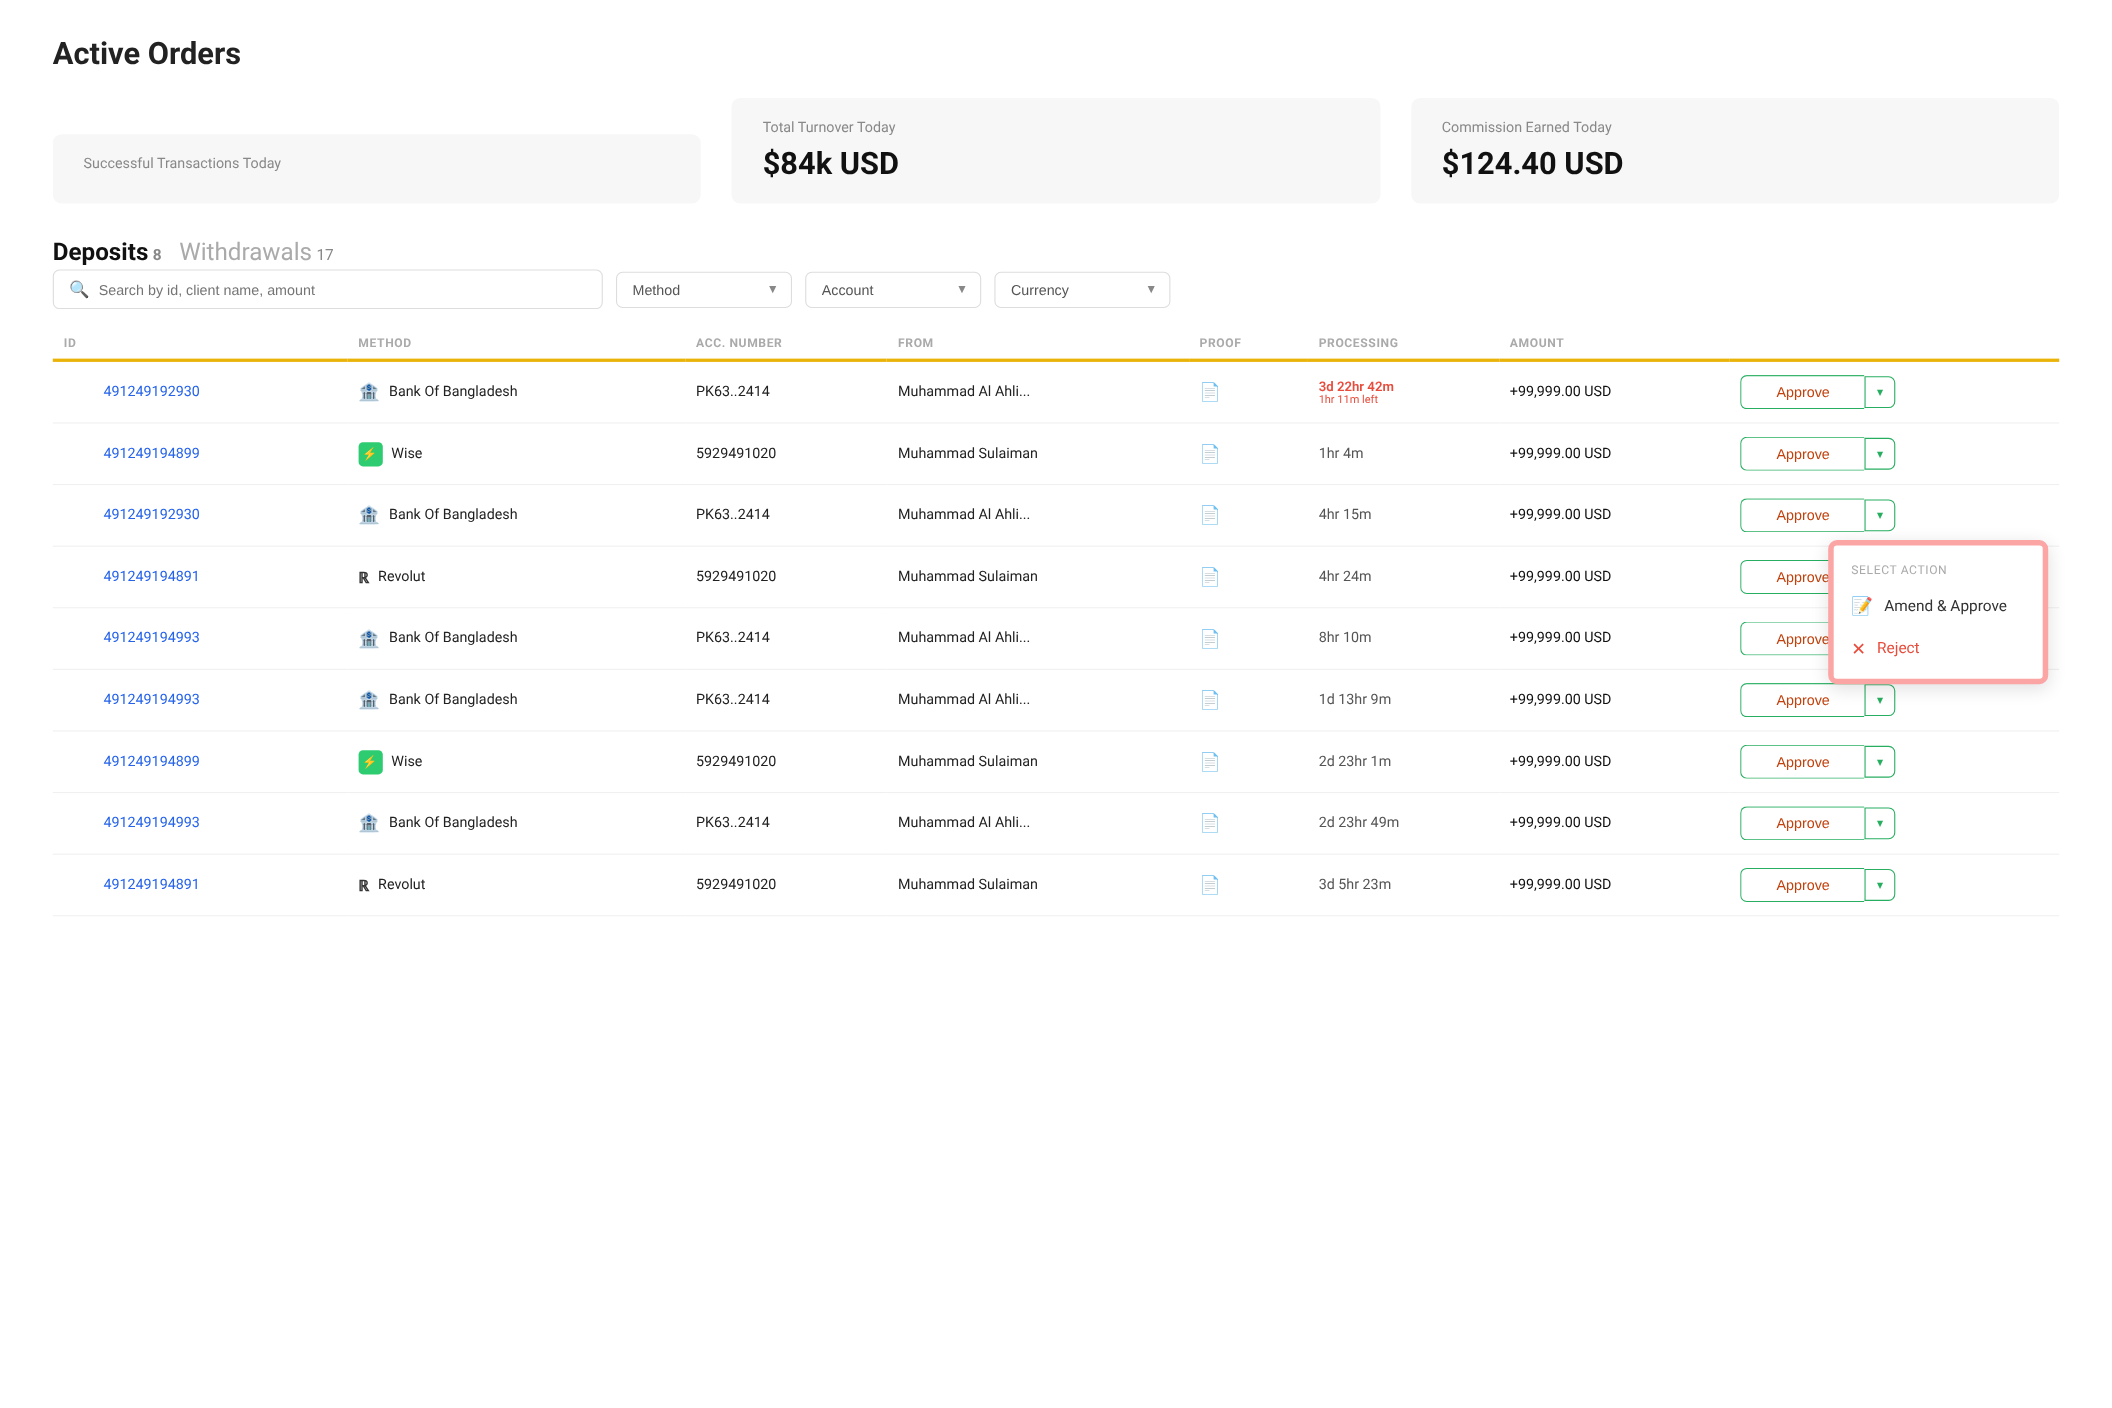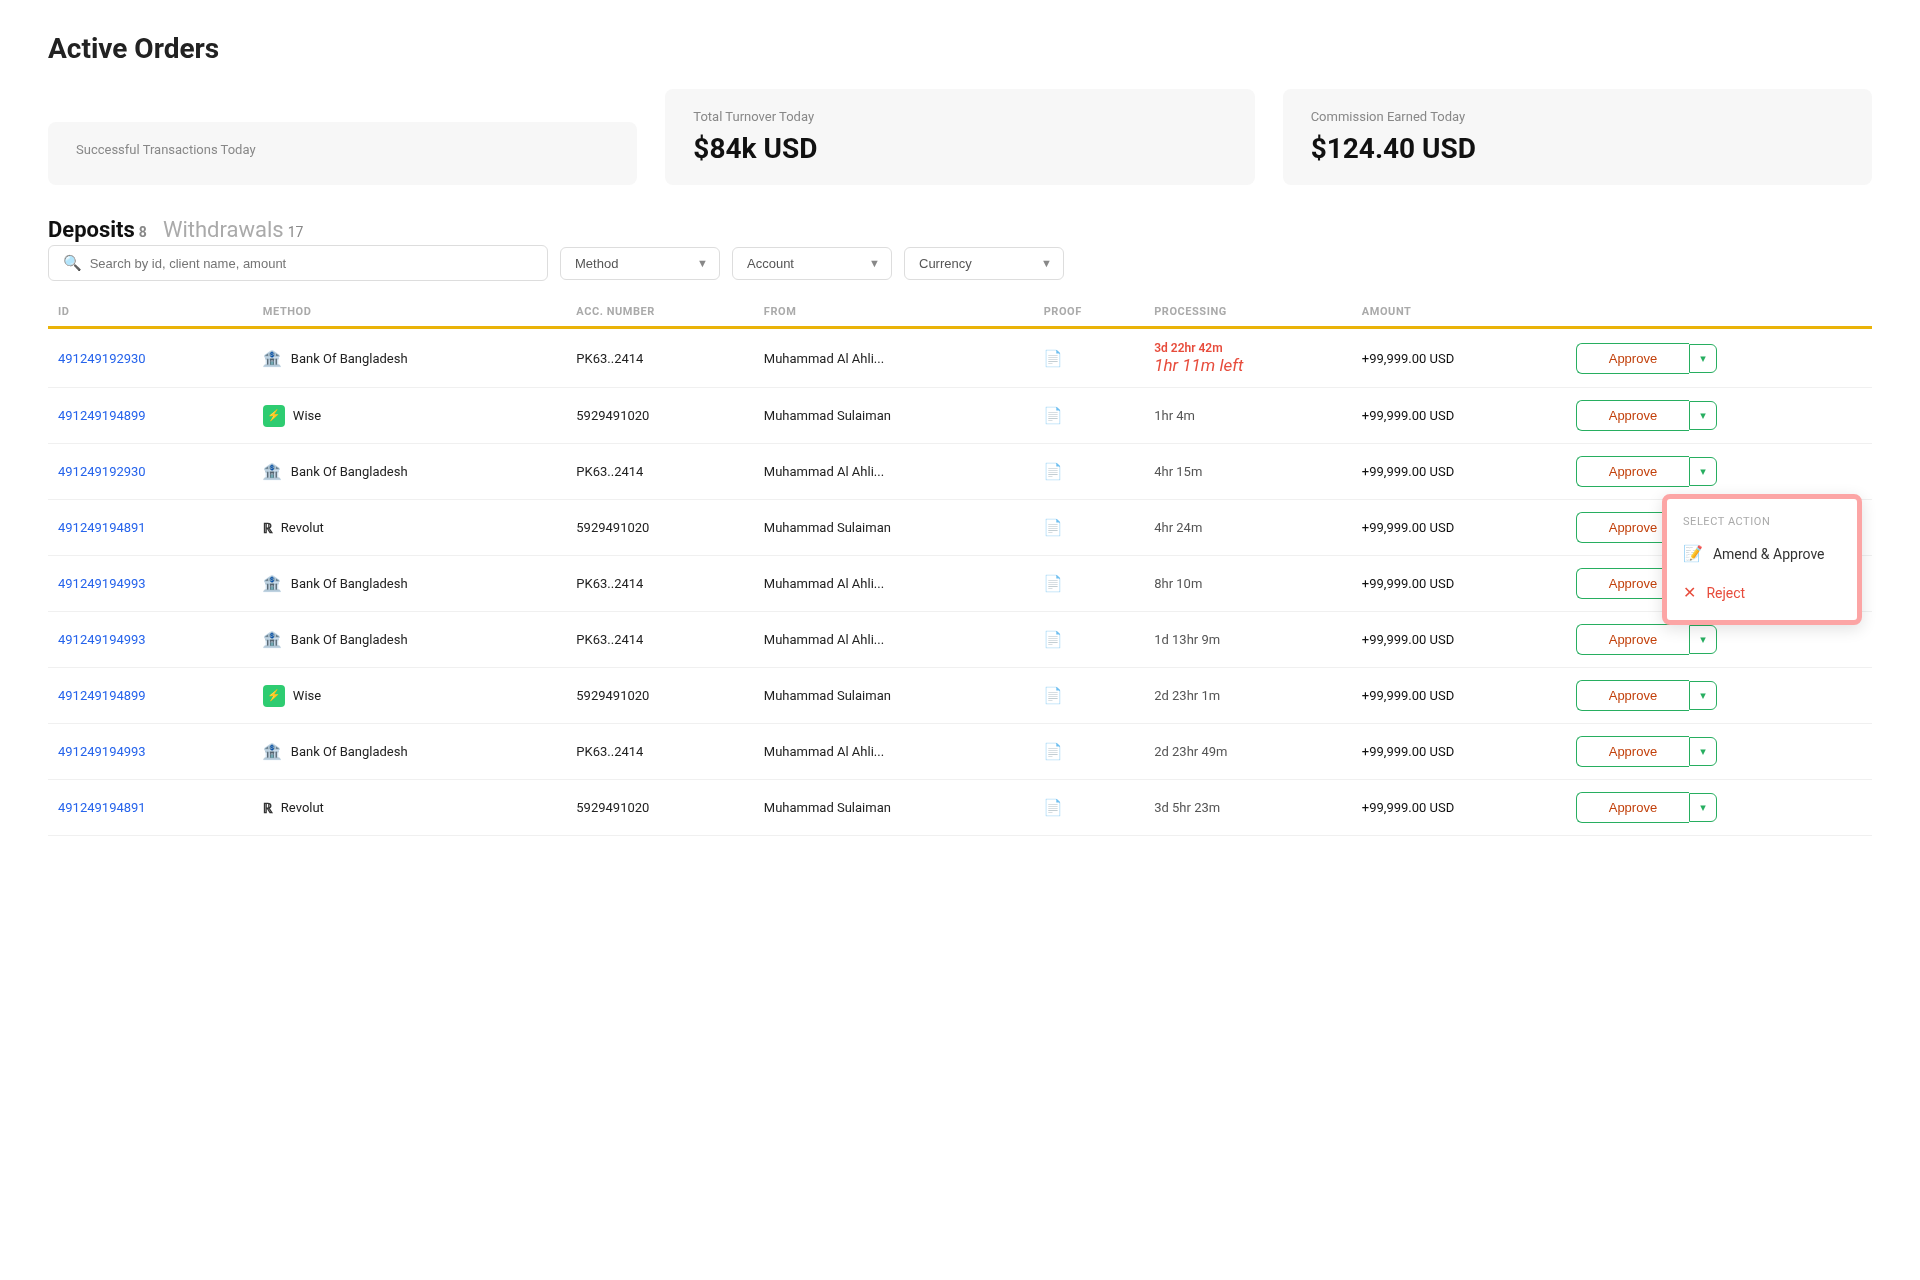--- a/index.html
+++ b/index.html
@@ -17,28 +17,28 @@
     .filters-row { display: flex; align-items: center; gap: 12px; margin-bottom: 16px; }
     .search-box { display: flex; align-items: center; gap: 8px; border: 1px solid #ddd; border-radius: 6px; padding: 8px 14px; flex: 1; max-width: 500px; background: #fff; }
     .search-box input { border: none; outline: none; font-size: 13px; color: #888; width: 100%; background: transparent; }
     .search-icon { color: #aaa; font-size: 15px; }
     .select-wrapper { position: relative; display: inline-block; }
     .select-wrapper select { border: 1px solid #ddd; border-radius: 6px; padding: 8px 36px 8px 14px; font-size: 13px; color: #555; background: #fff; appearance: none; -webkit-appearance: none; cursor: pointer; min-width: 160px; }
     .select-arrow { position: absolute; right: 12px; top: 50%; transform: translateY(-50%); pointer-events: none; color: #888; font-size: 11px; }
     .table { width: 100%; border-collapse: collapse; }
     .table th { font-size: 11px; font-weight: 700; color: #aaa; text-transform: uppercase; letter-spacing: 0.05em; padding: 8px 10px; text-align: left; border-bottom: 3px solid #eab308; }
     .table td { padding: 12px 10px; border-bottom: 1px solid #f0f0f0; vertical-align: middle; font-size: 13px; }
-    .link-id { color: #2563eb; text-decoration: none; font-size: 13px; }
+    .link-id { color: #2563eb; text-decoration: none; font-size: 13px; margin-left: 36px; }
     .method-cell { display: flex; align-items: center; gap: 8px; }
     .bank-icon { font-size: 16px; color: #555; }
     .wise-badge { background: #2ecc71; color: #fff; border-radius: 4px; font-size: 11px; font-weight: 700; width: 22px; height: 22px; display: flex; align-items: center; justify-content: center; flex-shrink: 0; }
     .revolut-badge { color: #333; font-size: 14px; font-weight: 700; }
     .proof-icon { color: #888; font-size: 16px; }
     .processing-urgent { color: #e74c3c; font-weight: 600; font-size: 12px; }
-    .processing-sub { color: #e74c3c; font-size: 17px; font-style: italic; }
+    .processing-sub { color: #e74c3c; font-size: 10px; }
     .processing-normal { color: #555; font-size: 13px; }
     .amount-cell { color: #111; font-size: 13px; white-space: nowrap; }
     .actions-cell { display: flex; align-items: center; gap: 0; position: relative; }
     .approve-btn { background: #fff; border: 1px solid #27ae60; color: #c2410c; border-radius: 6px 0 0 6px; padding: 7px 32px; font-size: 13px; font-weight: 500; cursor: pointer; white-space: nowrap; border-right: none; }
     .dropdown-btn { background: #fff; border: 1px solid #27ae60; color: #27ae60; border-radius: 0 6px 6px 0; padding: 7px 10px; font-size: 11px; cursor: pointer; }
     .dropdown-menu { position: absolute; right: 0; top: 38px; background: #fff; border: 5px solid #fca5a5; border-radius: 8px; box-shadow: 0 4px 16px rgba(0,0,0,0.12); z-index: 100; min-width: 200px; padding: 8px 0; }
     .dropdown-menu-title { font-size: 11px; color: #aaa; text-transform: uppercase; letter-spacing: 0.05em; padding: 8px 16px 6px; }
     .dropdown-menu-item { display: flex; align-items: center; gap: 10px; padding: 10px 16px; cursor: pointer; font-size: 14px; }
     .dropdown-menu-item.amend { color: #333; }
     .dropdown-menu-item.reject { color: #e74c3c; }

